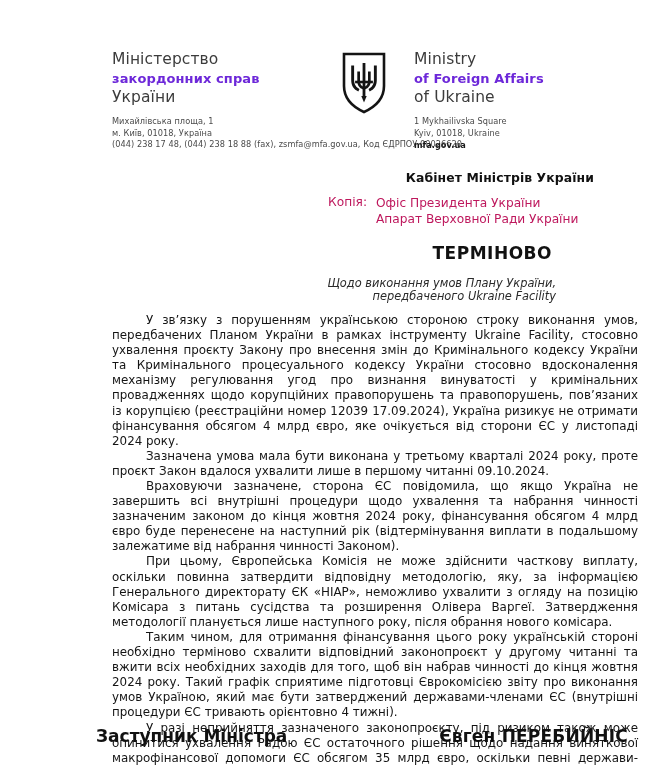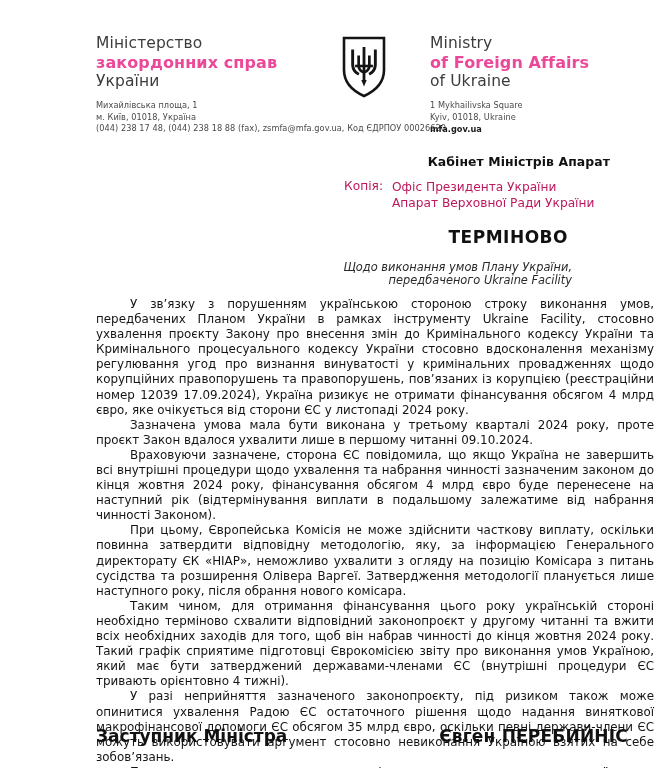--- a/index.html
+++ b/index.html
@@ -11,42 +11,42 @@
     width: 668px; height: 768px;
     font-family: "DejaVu Sans", "Liberation Sans", sans-serif;
     color: #1a1a1a;
     overflow: hidden;
     position: relative;
   }
   .page {
     width: 668px; height: 768px;
     background: #ffffff;
     position: relative;
-    padding: 0;
+    padding: 16px;
   }
   
   .letterhead {
     display: flex;
     align-items: flex-start;
     justify-content: space-between;
     padding: 34px 32px 0 96px;
   }
   .lh-col { width: 212px; }
   .lh-col.right { width: 216px; padding-left: 10px; }
   .lh-title {
     font-size: 15.5px;
     line-height: 19px;
     color: #3c3c3c;
     font-weight: 400;
     letter-spacing: .1px;
   }
   .lh-title .strong {
     font-weight: 700;
-    color: #ec4899;
-    font-size: 16px;
+    color: #6d28d9;
+    font-size: 13px;
     display: block;
   }
   .lh-title .l1, .lh-title .l3 { display: block; }
   .lh-addr {
     margin-top: 9px;
     font-size: 8.2px;
     line-height: 11.6px;
     color: #4a4a4a;
     letter-spacing: .05px;
   }
@@ -186,21 +186,21 @@
       </div>
       <div class="lh-addr">
         <span class="line">1 Mykhailivska Square</span>
         <span class="line">Kyiv, 01018, Ukraine</span>
         <span class="web">mfa.gov.ua</span>
       </div>
     </div>
   </div>
 
   <div class="addressee">
-    <div class="addr-main">Кабінет Міністрів Апарат</div>
+    <div class="addr-main">Кабінет Міністрів України</div>
     <div class="addr-copy">
       <div class="lbl">Копія:</div>
       <div class="vals">
         <span>Офіс Президента України</span>
         <span>Апарат Верховної Ради України</span>
       </div>
     </div>
     <div class="urgent">ТЕРМІНОВО</div>
   </div>
 

